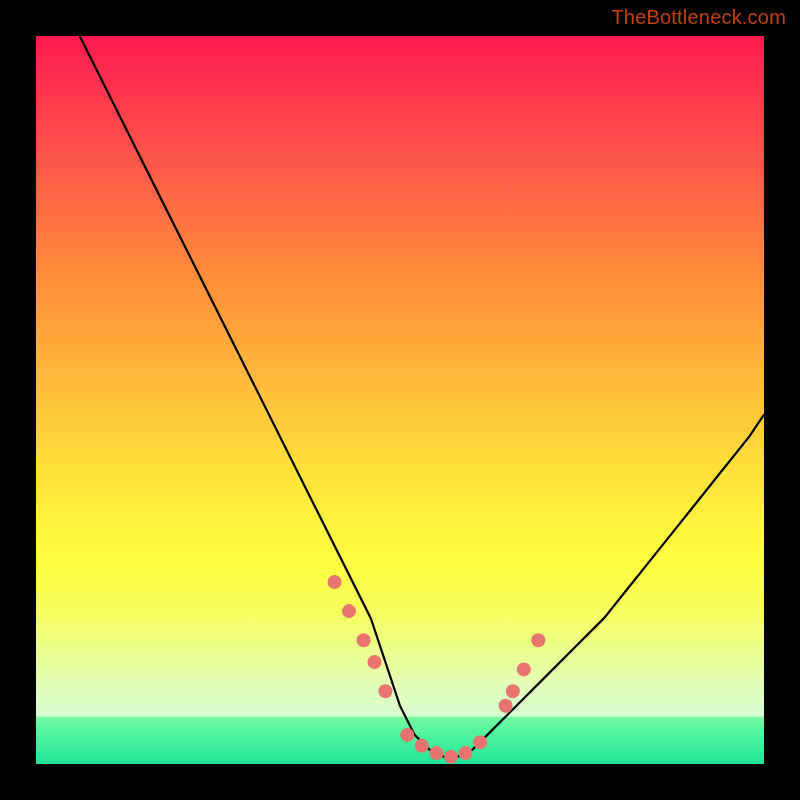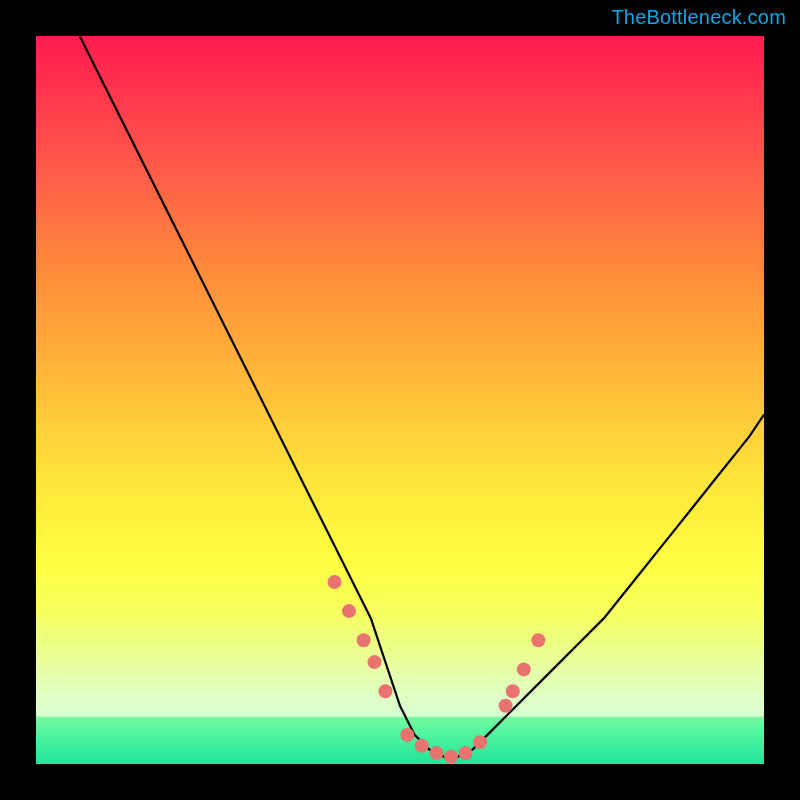--- a/index.html
+++ b/index.html
@@ -50,21 +50,21 @@
       rgba(255,255,200,0.55) 45%,
       rgba(255,255,230,0.7) 70%,
       rgba(255,255,255,0.0) 71%,
       rgba(255,255,255,0) 100%);
     pointer-events: none;
   }
   .watermark {
     position: absolute;
     top: 6px;
     right: 14px;
-    color: #0ea5e9;
+    color: #c2410c;
     font-size: 20px;
     font-weight: 500;
     letter-spacing: 0.2px;
   }
   svg.curve {
     position: absolute;
     top: 0;
     left: 0;
     width: 728px;
     height: 728px;

